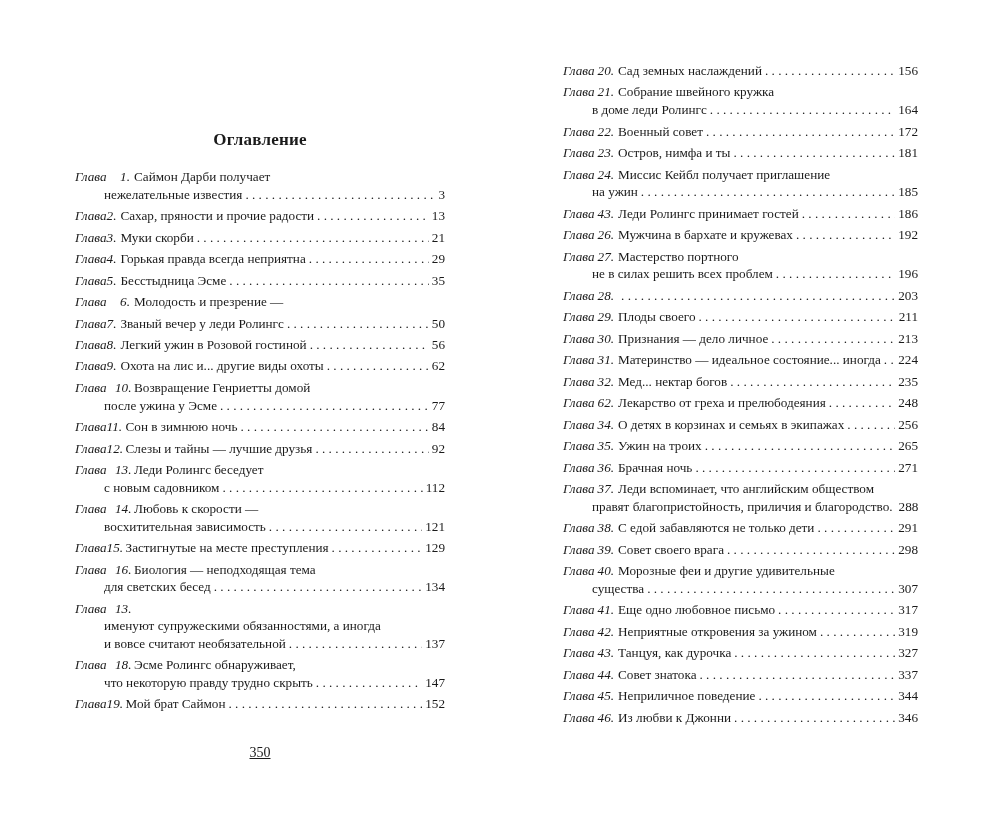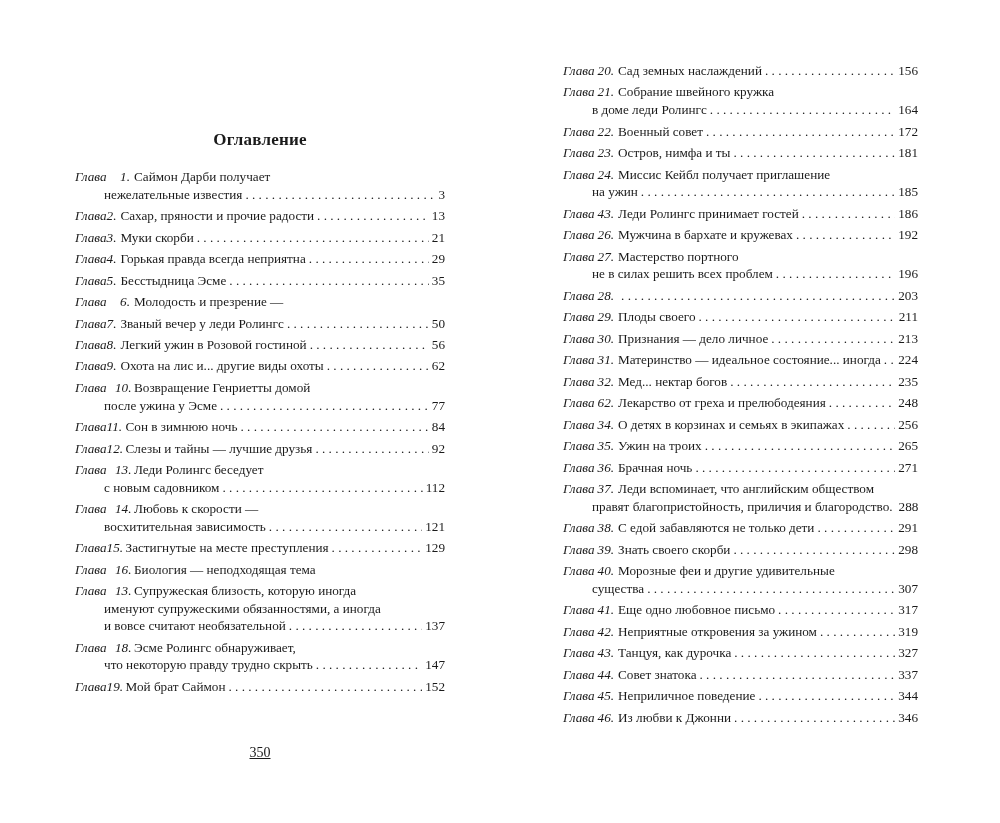--- a/index.html
+++ b/index.html
@@ -191,26 +191,30 @@
           <span class="dots"></span>
           <span class="pg">129</span>
         </div>
       </li>
       <li class="entry">
         <div class="line">
           <span class="lbl">Глава</span>
           <span class="num">16.</span>
           <span class="ttl">Биология — неподходящая тема</span>
         </div>
+        <div class="line cont">
+          <span class="ttl">для светских бесед</span>
+          <span class="dots"></span>
+          <span class="pg">134</span>
+        </div>
       </li>
       <li class="entry">
         <div class="line">
           <span class="lbl">Глава</span>
           <span class="num">13.</span>
-          <span class="ttl">Супружеская близость, которую иногда</span>
         </div>
         <div class="line cont">
           <span class="ttl">именуют супружескими обязанностями, а иногда</span>
         </div>
         <div class="line cont">
           <span class="ttl">и вовсе считают необязательной</span>
           <span class="dots"></span>
           <span class="pg">137</span>
         </div>
       </li>
@@ -420,21 +424,21 @@
           <span class="num">38.</span>
           <span class="ttl">С едой забавляются не только дети</span>
           <span class="dots"></span>
           <span class="pg">291</span>
         </div>
       </li>
       <li class="entry">
         <div class="line">
           <span class="lbl">Глава</span>
           <span class="num">39.</span>
-          <span class="ttl">Знать своего скорби</span>
+          <span class="ttl">Совет своего врага</span>
           <span class="dots"></span>
           <span class="pg">298</span>
         </div>
       </li>
       <li class="entry">
         <div class="line">
           <span class="lbl">Глава</span>
           <span class="num">40.</span>
           <span class="ttl">Морозные феи и другие удивительные</span>
         </div>

